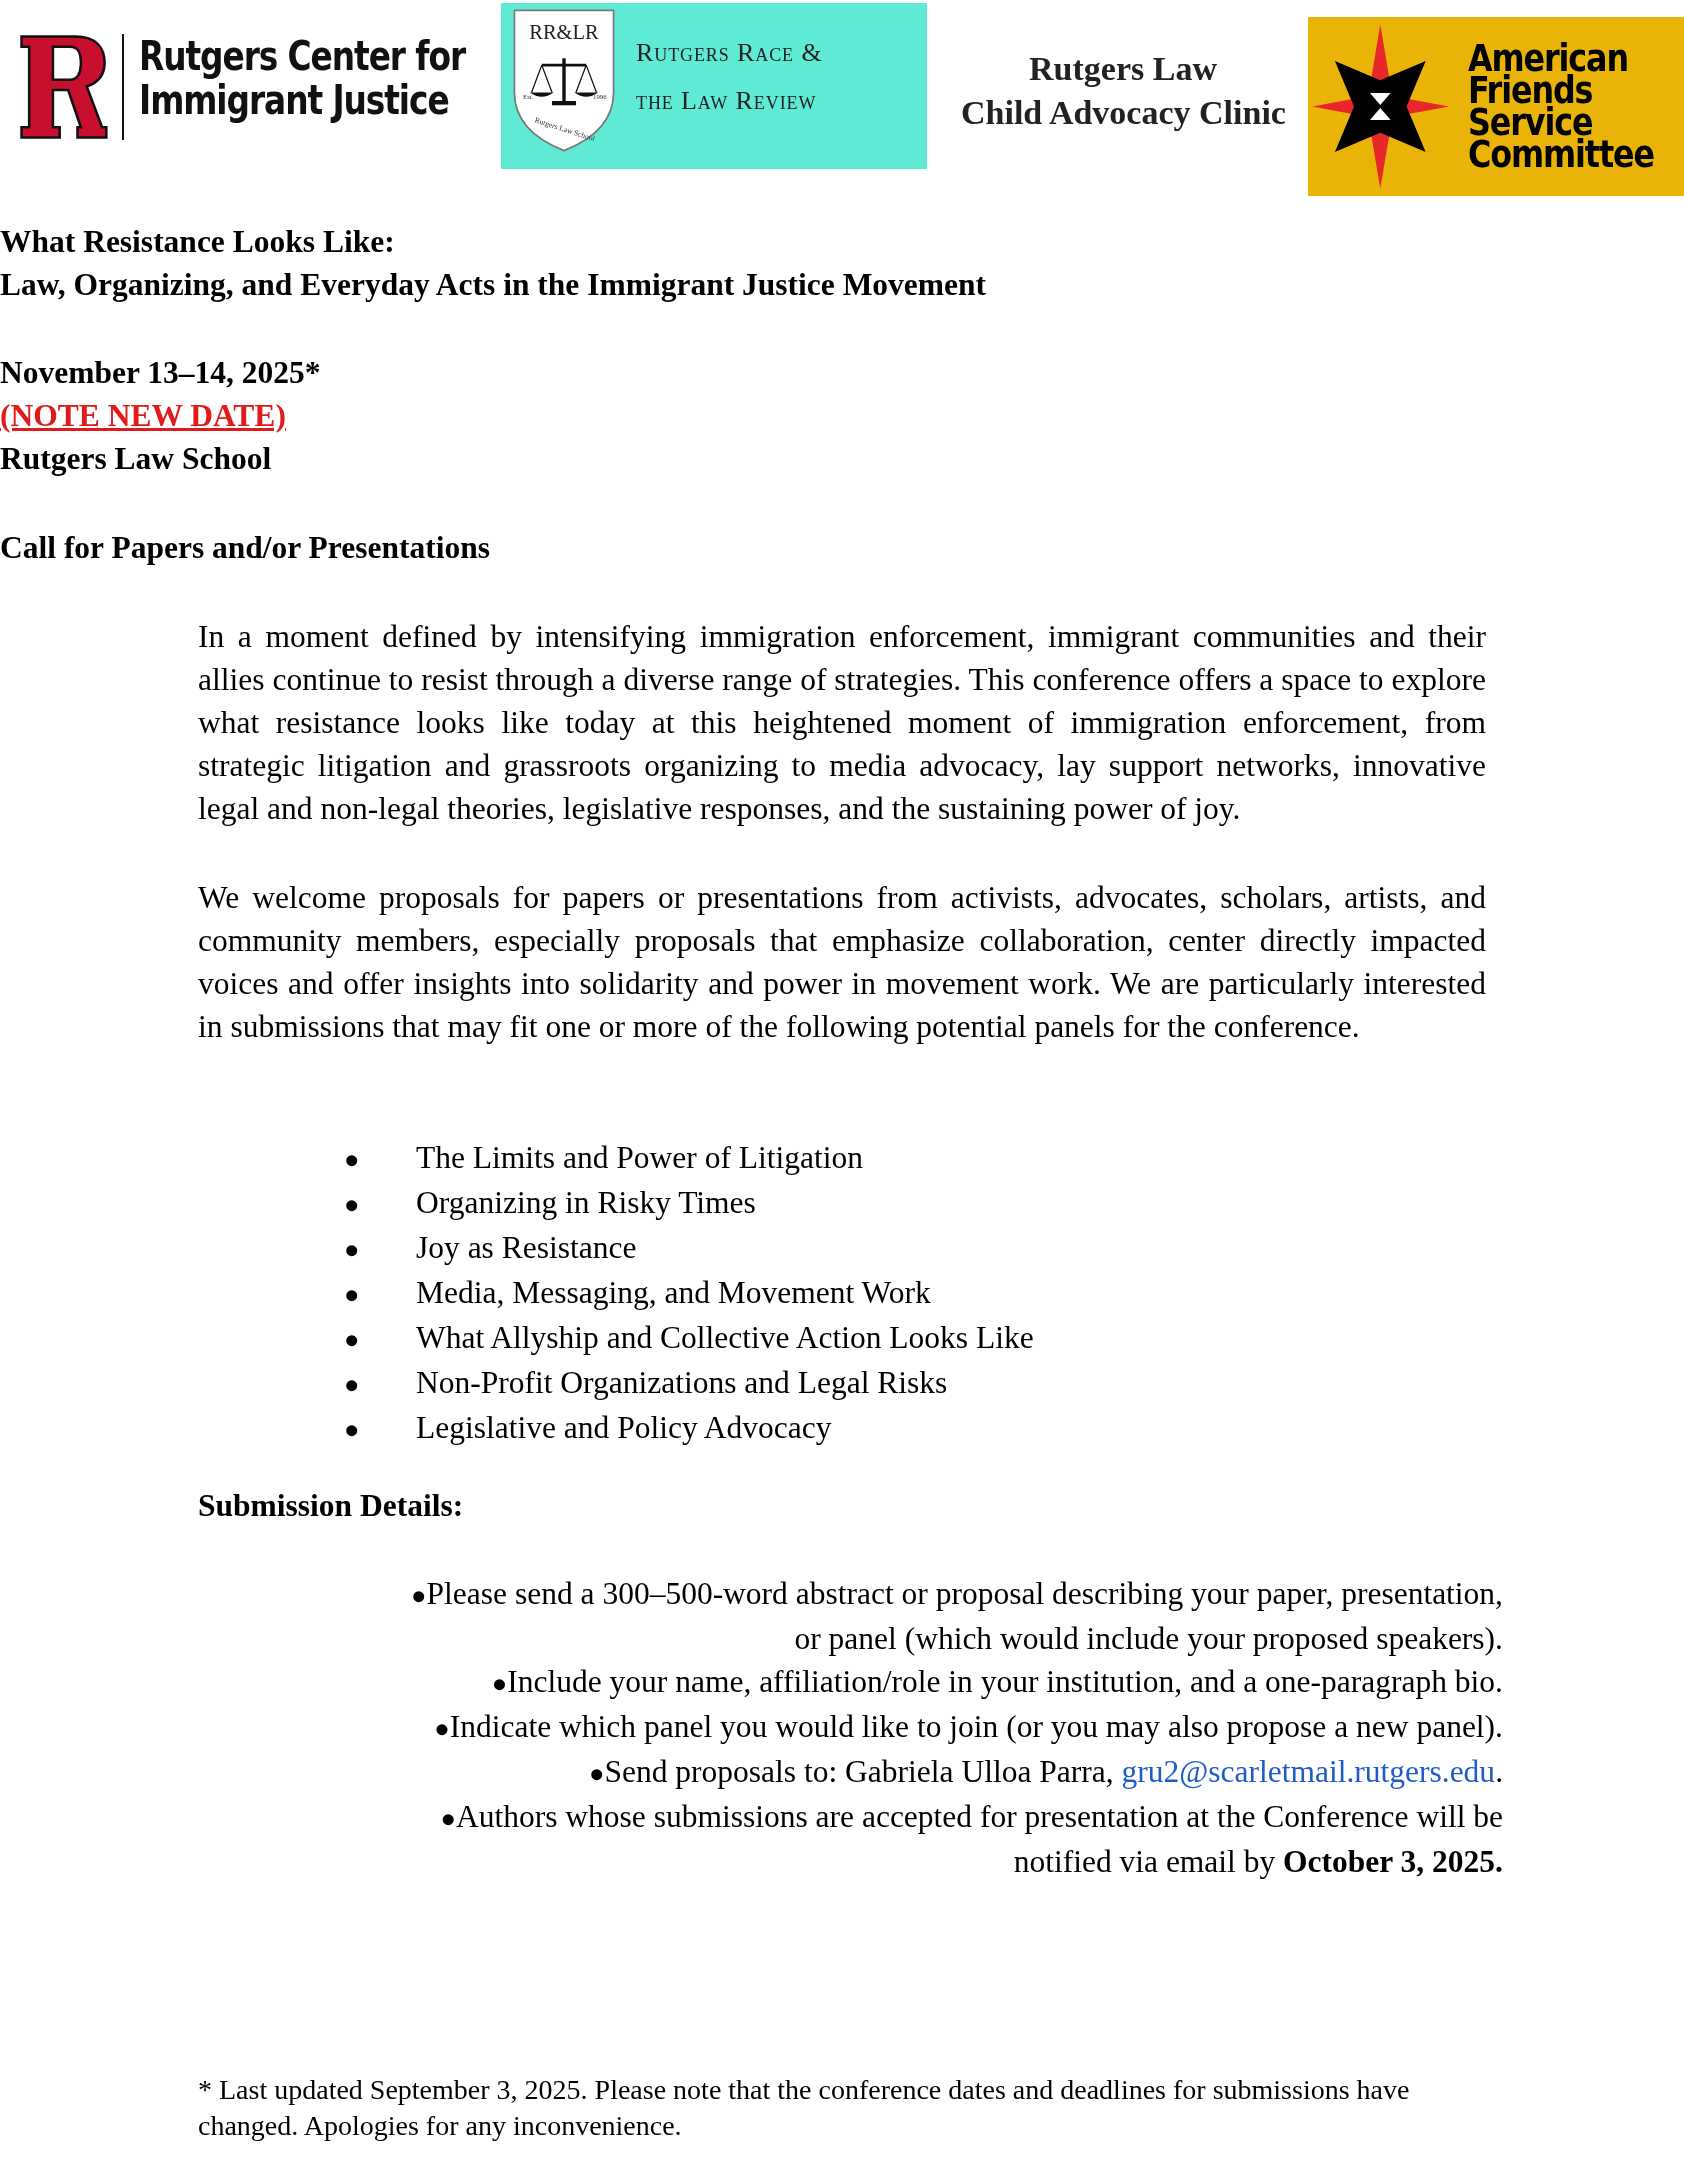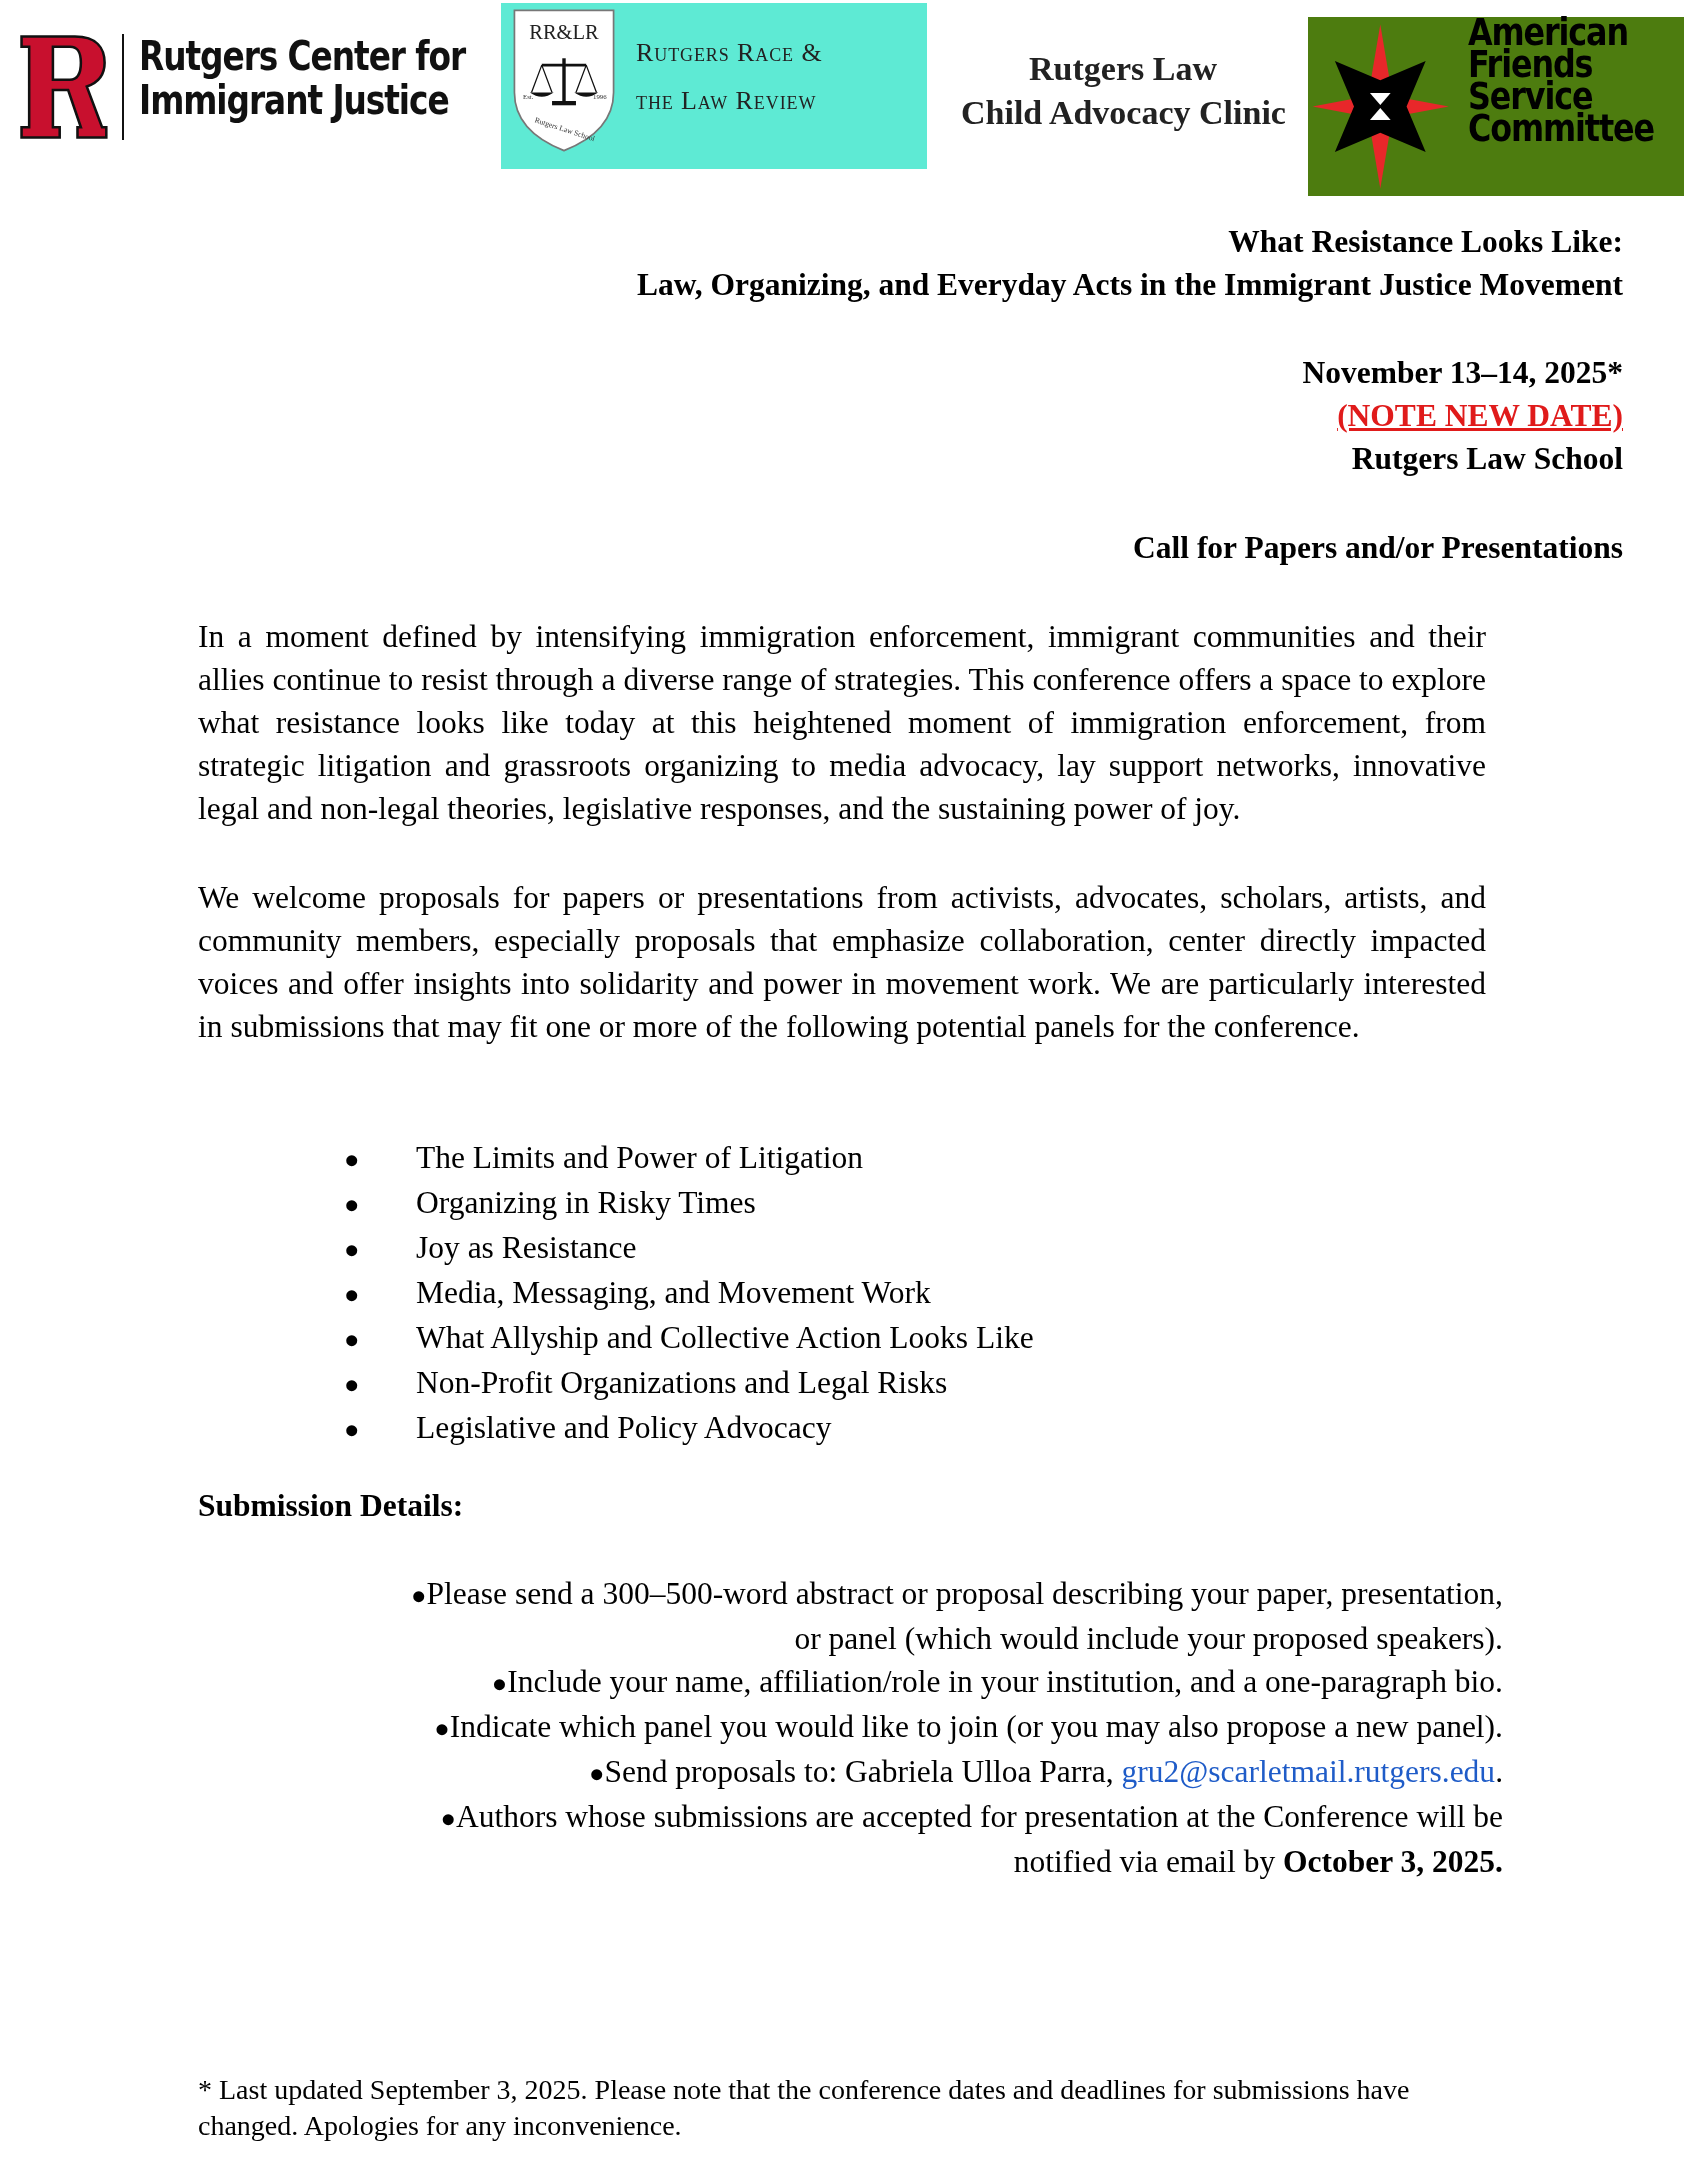--- a/index.html
+++ b/index.html
@@ -13,26 +13,26 @@
     .rcij-r { width: 89px; height: 106px; }
     .rcij-divider { width: 2.6px; height: 106px; background: #111; margin: 0 15.3px 0 13.6px; }
     .rcij-text { font-family: "DejaVu Sans", sans-serif; font-weight: bold; font-size: 40px; line-height: 44px; letter-spacing: -1.3px; transform: scaleX(0.82); transform-origin: left center; white-space: nowrap; color: #111; }
 
     .logo-rrlr { left: 501px; top: 3.4px; width: 426px; height: 166px; background: #5eead4; }
     .rrlr-shield { position: absolute; left: 10.2px; top: 3.4px; width: 106px; height: 147px; }
     .rrlr-text { position: absolute; left: 135px; top: 25.6px; font-family: "Liberation Serif", serif; font-size: 26px; line-height: 48px; color: #222; letter-spacing: 0.9px; white-space: nowrap; font-variant: small-caps; }
 
     .logo-clinic { left: 961px; top: 47px; width: 324px; text-align: center; font-family: "Liberation Serif", serif; font-weight: bold; font-size: 34px; line-height: 44px; color: #222; white-space: nowrap; }
 
-    .logo-afsc { left: 1308px; top: 17px; width: 376px; height: 179px; display: flex; background: #4d7c0f; }
+    .logo-afsc { left: 1308px; top: 17px; width: 376px; height: 179px; display: flex; align-items: center; background: #eab308; }
     .afsc-star { width: 149px; height: 179px; margin-left: 3.4px; }
     .afsc-text { font-family: "DejaVu Sans", sans-serif; font-weight: bold; font-size: 37px; line-height: 32px; letter-spacing: -1.3px; margin-left: 17px; transform: scaleX(0.86); transform-origin: left center; white-space: nowrap; color: #000; }
 
     
-    .center { position: absolute; left: 0; width: 1623px; text-align: right; font-weight: bold; font-size: 31.5px; line-height: 43px; }
+    .center { position: absolute; left: 0; width: 1623px; text-align: left; font-weight: bold; font-size: 31.5px; line-height: 43px; }
     .title { top: 220px; }
     .dates { top: 351px; }
     .red { color: #e01b1b; text-decoration: underline; }
     .cfp { top: 526px; }
 
     .para { position: absolute; left: 198px; width: 1288px; font-size: 31.5px; line-height: 43px; text-align: justify; text-align-last: left; }
     .p1 { top: 615px; }
     .p2 { top: 876px; }
 
     .panels { position: absolute; left: 344px; top: 1136px; list-style: none; margin: 0; padding: 0; font-size: 31.5px; line-height: 43px; }

